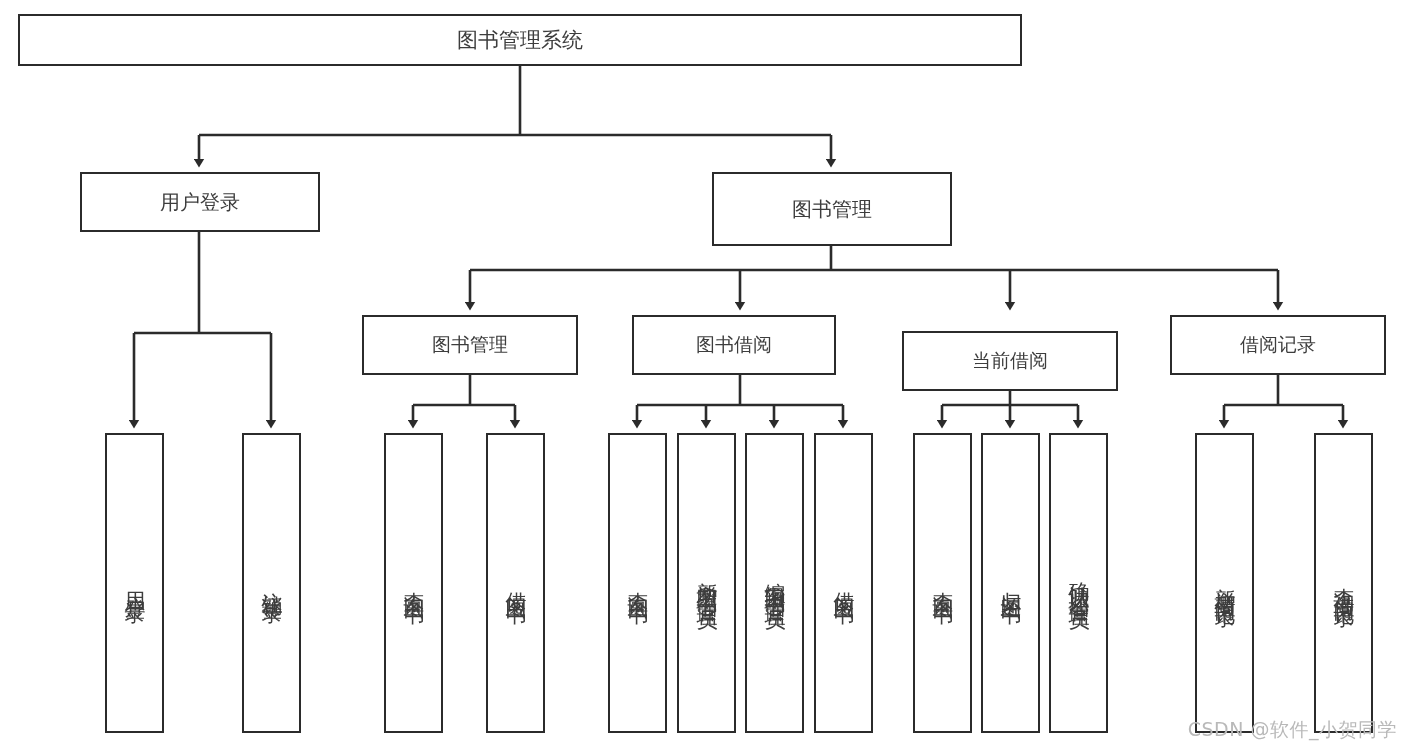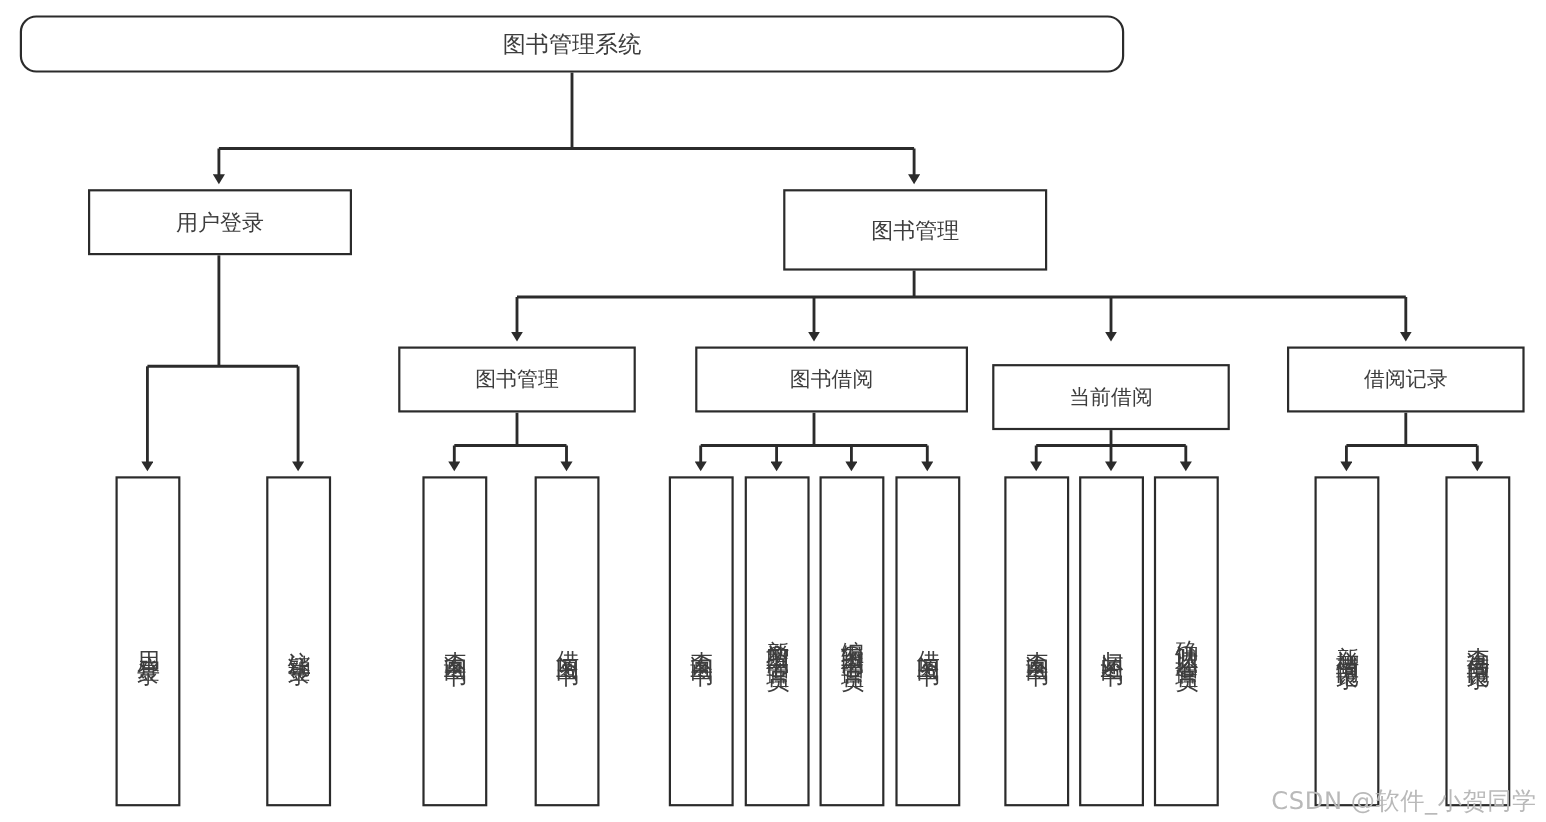--- a/index.html
+++ b/index.html
@@ -15,39 +15,39 @@
   .node{
     position:absolute;
     box-sizing:border-box;
     background:#ffffff;
     border:2px solid #2b2b2b;
     display:flex;
     align-items:center;
     justify-content:center;
     color:#3d3d3d;
   }
-  .node.root{font-size:21px;border-radius:15px;}
+  .node.root{font-size:21px;}
   .node.lvl2{font-size:20px;}
   .node.lvl3{font-size:19px;}
   .node.leaf{
     writing-mode:vertical-rl;
     text-orientation:upright;
     font-size:21px;
     letter-spacing:4px;
     line-height:1;
     padding:6px 0;
     align-items:center;
     justify-content:center;
     white-space:nowrap;
   }
   .node .lbl{display:block;}
   .watermark{
     position:absolute;
     right:8px;bottom:4px;
-    font-size:22px;
+    font-size:19px;
     color:#b9b9b9;
     white-space:nowrap;
     letter-spacing:0.5px;
   }
 </style>
 </head>
 <body>
 
 <div id="canvas">
 
@@ -108,21 +108,21 @@
   <div class="node lvl2" style="left:80px;top:172px;width:240px;height:60px;">
     <span class="lbl">用户登录</span>
   </div>
   <div class="node lvl2" style="left:712px;top:172px;width:240px;height:74px;">
     <span class="lbl">图书管理</span>
   </div>
 
   <div class="node lvl3" style="left:362px;top:315px;width:216px;height:60px;">
     <span class="lbl">图书管理</span>
   </div>
-  <div class="node lvl3" style="left:632px;top:315px;width:248px;height:60px;text-align:center;">
+  <div class="node lvl3" style="left:632px;top:315px;width:204px;height:60px;text-align:center;">
     <span class="lbl">图书借阅</span>
   </div>
   <div class="node lvl3" style="left:902px;top:331px;width:216px;height:60px;">
     <span class="lbl">当前借阅</span>
   </div>
   <div class="node lvl3" style="left:1170px;top:315px;width:216px;height:60px;">
     <span class="lbl">借阅记录</span>
   </div>
 
   <div class="node leaf" style="left:105px;top:433px;width:59px;height:300px;">

